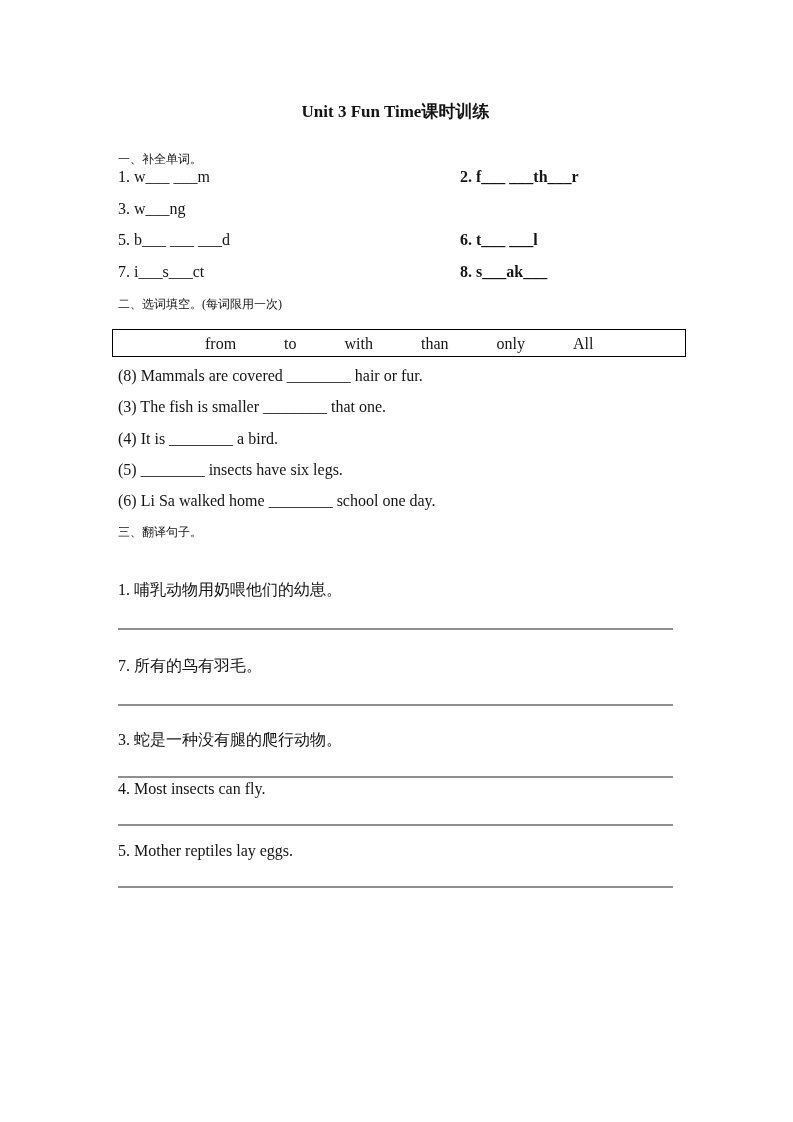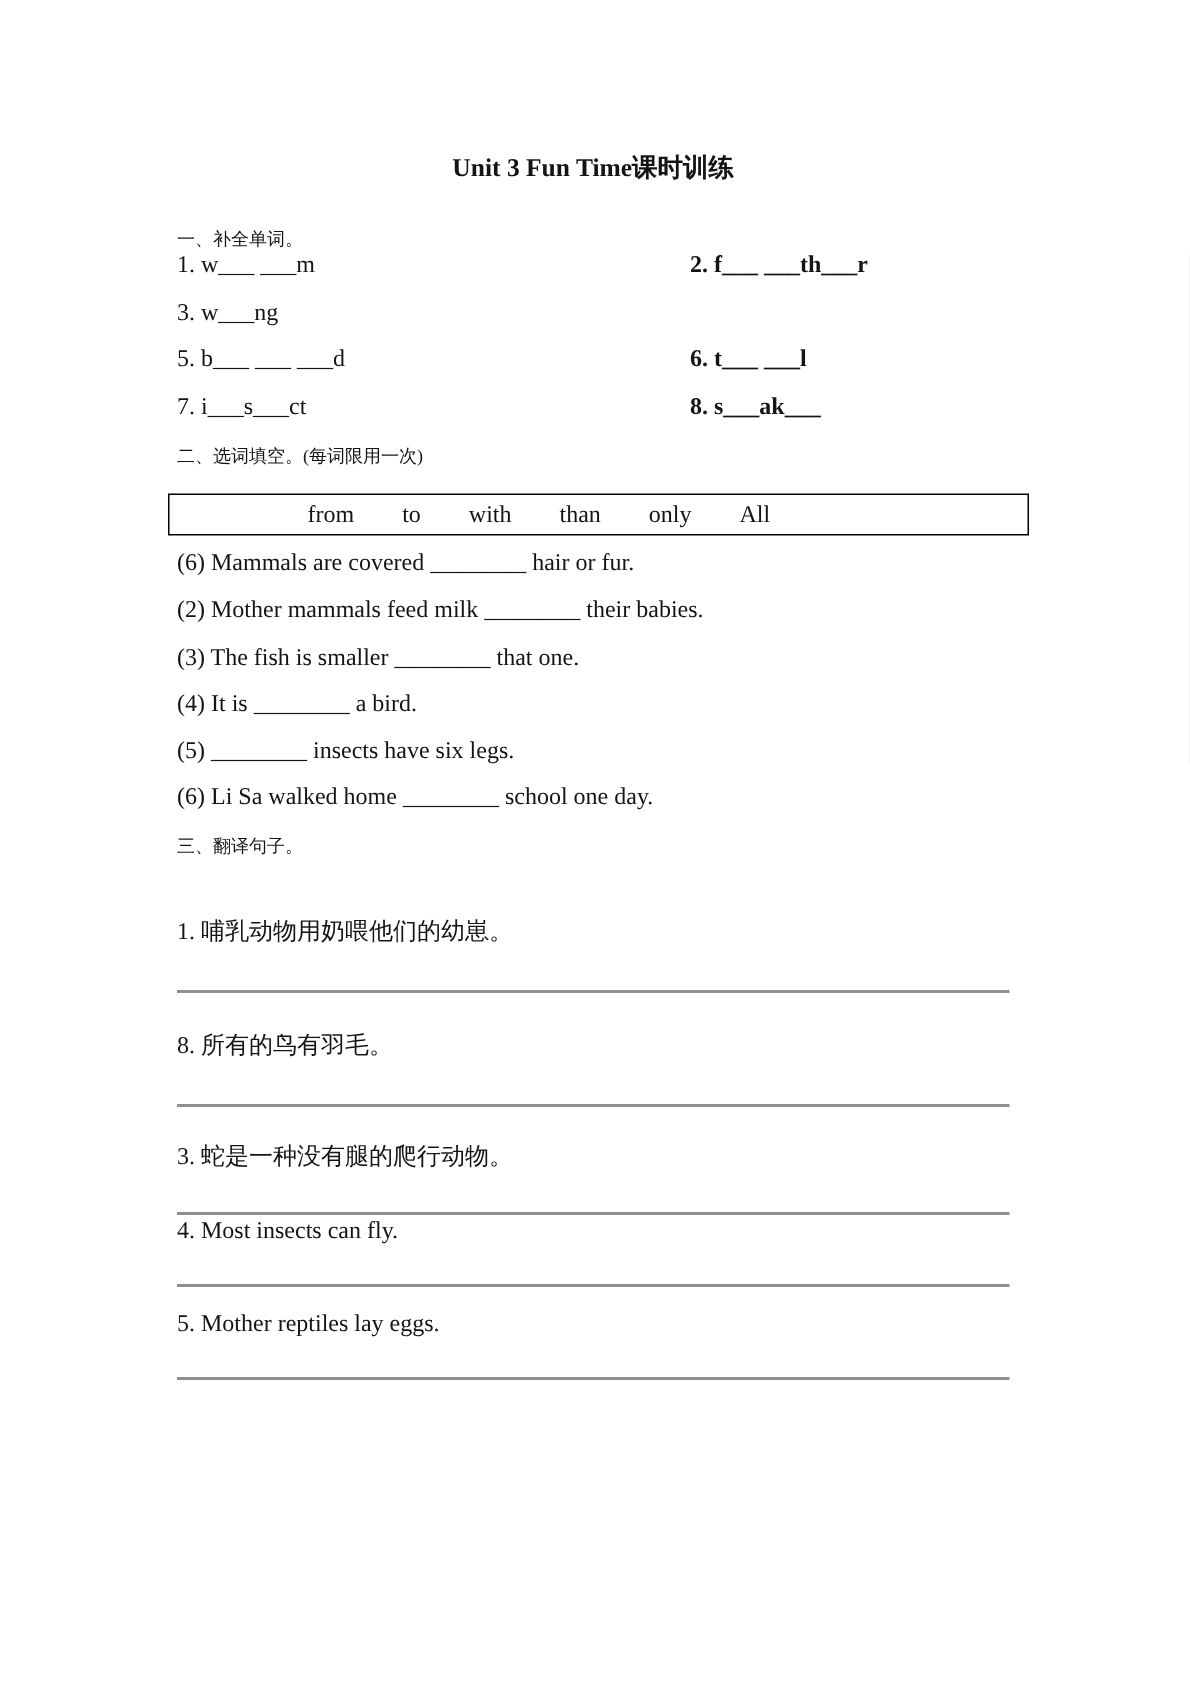--- a/index.html
+++ b/index.html
@@ -38,21 +38,21 @@
   .word-bank{
     margin-top:16px;
     margin-left:-6px;
     width:574px;
     height:28px;
     box-sizing:border-box;
     border:1.5px solid #000;
     display:flex;
     align-items:center;
     padding-left:92px;
-    gap:32px;
+    gap:48px;
     line-height:17px;
   }
   .fill-row{
     height:31.3px;
     line-height:17px;
   }
   .fill-row.first{margin-top:10px;}
   .sec3-heading{margin-top:0;}
   .t-item{
     line-height:18px;
@@ -99,33 +99,32 @@
 
   <div class="word-bank">
     <span>from</span>
     <span>to</span>
     <span>with</span>
     <span>than</span>
     <span>only</span>
     <span>All</span>
   </div>
 
-  <div class="fill-row first">(6) Mammals are covered ________ hair or fur.</div>
-  <div class="fill-row">(2) Mother mammals feed milk ________ their babies.</div>
+  <div class="fill-row first">(8) Mammals are covered ________ hair or fur.</div>
   <div class="fill-row">(3) The fish is smaller ________ that one.</div>
   <div class="fill-row">(4) It is ________ a bird.</div>
   <div class="fill-row">(5) ________ insects have six legs.</div>
   <div class="fill-row">(6) Li Sa walked home ________ school one day.</div>
 
   <div class="sec-heading sec3-heading">三、翻译句子。</div>
 
   <div class="t-item mt28">1. 哺乳动物用奶喂他们的幼崽。</div>
   <div class="t-line mt29"></div>
 
-  <div class="t-item mt27">8. 所有的鸟有羽毛。</div>
+  <div class="t-item mt27">7. 所有的鸟有羽毛。</div>
   <div class="t-line mt29"></div>
 
   <div class="t-item mt25">3. 蛇是一种没有腿的爬行动物。</div>
   <div class="t-line mt27"></div>
 
   <div class="t-item mt18">4. Most insects can fly.</div>
   <div class="t-line mt26"></div>
 
   <div class="t-item mt16">5. Mother reptiles lay eggs.</div>
   <div class="t-line mt26"></div>

